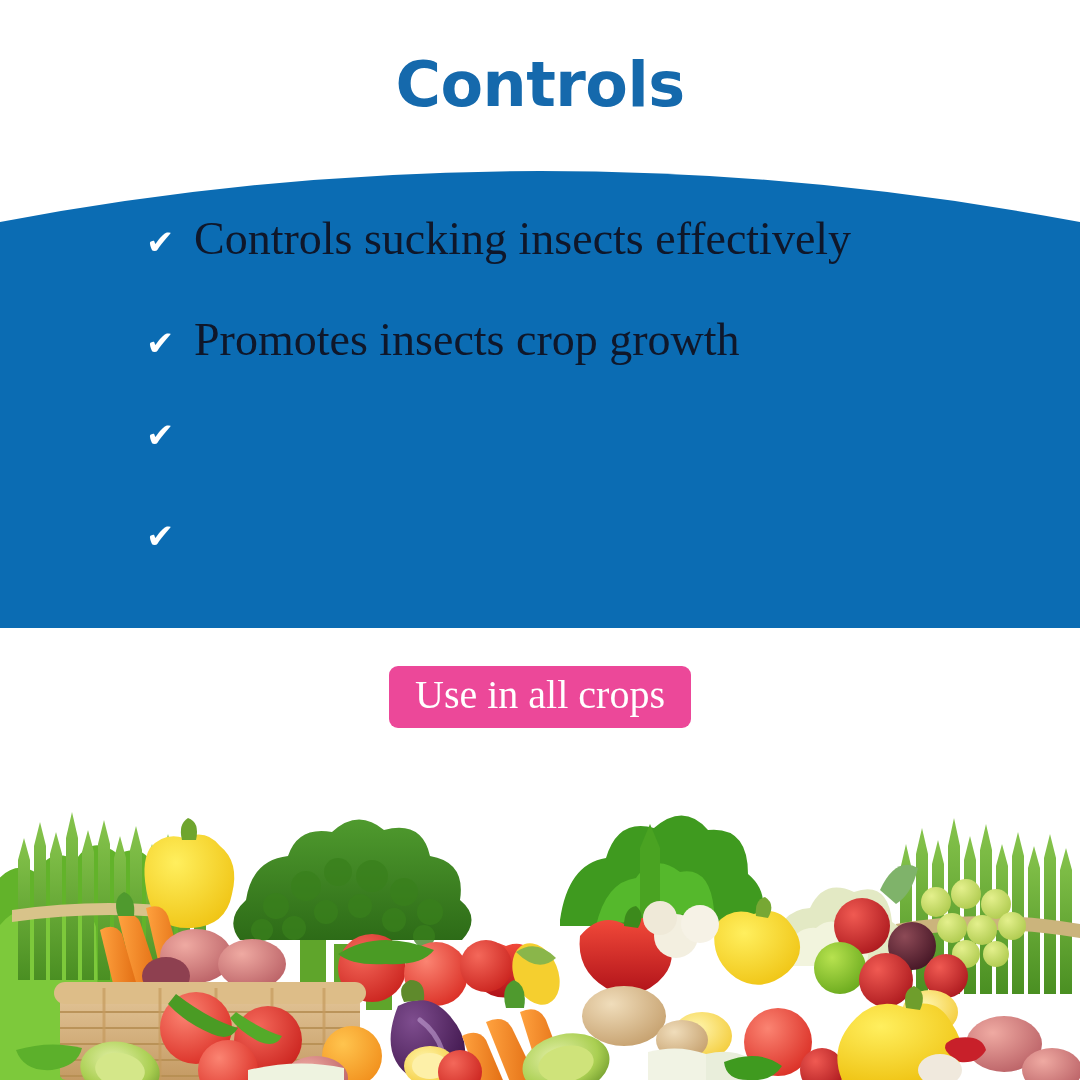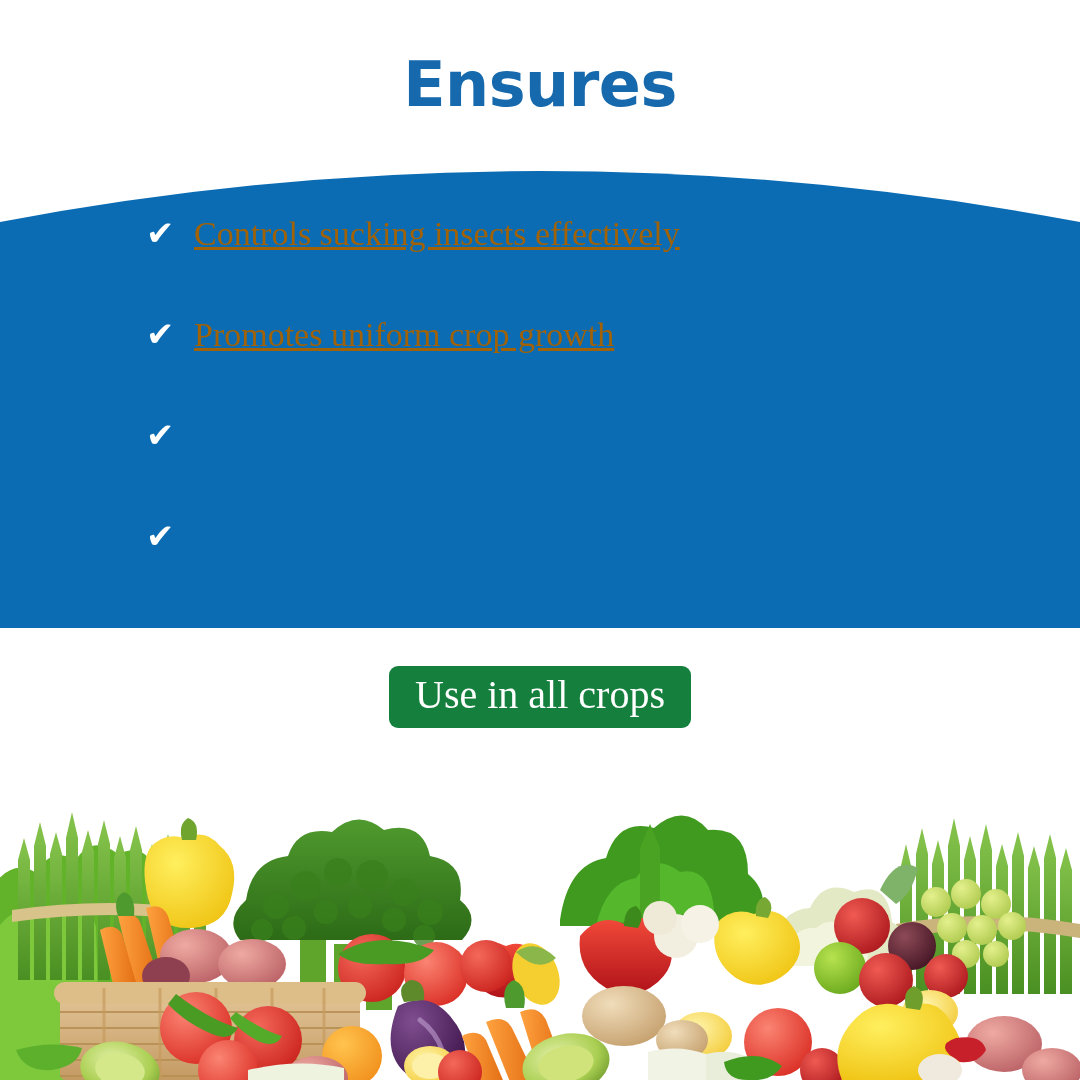--- a/index.html
+++ b/index.html
@@ -65,39 +65,38 @@
   }
   .check {
     flex: 0 0 auto;
     width: 48px;
     color: #ffffff;
     font-family: "DejaVu Sans", "Liberation Sans", sans-serif;
     font-size: 34px;
     line-height: 1;
   }
   .benefit-text {
-    color: #a16207;
+    color: #0f172a;
     font-family: "Liberation Serif", "DejaVu Serif", serif;
-    font-size: 34px;
+    font-size: 46px;
     line-height: 1;
     white-space: nowrap;
-    text-decoration: underline;
   }
 
   
   .badge-wrap {
     position: absolute;
     left: 0; right: 0;
     top: 666px;
     display: flex;
     justify-content: center;
     z-index: 4;
   }
   .badge {
-    background: #15803d;
+    background: #ec4899;
     color: #ffffff;
     font-family: "Liberation Serif", "DejaVu Serif", serif;
     font-size: 40px;
     line-height: 1;
     padding: 9px 26px 13px 26px;
     border-radius: 9px;
     white-space: nowrap;
   }
 
   
@@ -112,39 +111,39 @@
     overflow: hidden;
   }
   .veg svg { display: block; width: 1080px; height: 340px; }
 </style>
 </head>
 <body>
 
 <div id="page">
 
   <div class="title-wrap">
-    <div class="title">Ensures</div>
+    <div class="title">Controls</div>
   </div>
 
   <div class="panel">
     <svg viewBox="0 0 1080 500" preserveAspectRatio="none" aria-hidden="true">
       <path d="M0,92 Q540,-10 1080,92 L1080,498 L0,498 Z" fill="#0B6CB3"></path>
     </svg>
   </div>
 
   <div class="list">
 
     <div class="benefit-row">
       <span class="check">✔</span>
       <span class="benefit-text">Controls sucking insects effectively</span>
     </div>
 
     <div class="benefit-row">
       <span class="check">✔</span>
-      <span class="benefit-text">Promotes uniform crop growth</span>
+      <span class="benefit-text">Promotes insects crop growth</span>
     </div>
 
     <div class="benefit-row">
       <span class="check">✔</span>
     </div>
 
     <div class="benefit-row">
       <span class="check">✔</span>
     </div>
 

